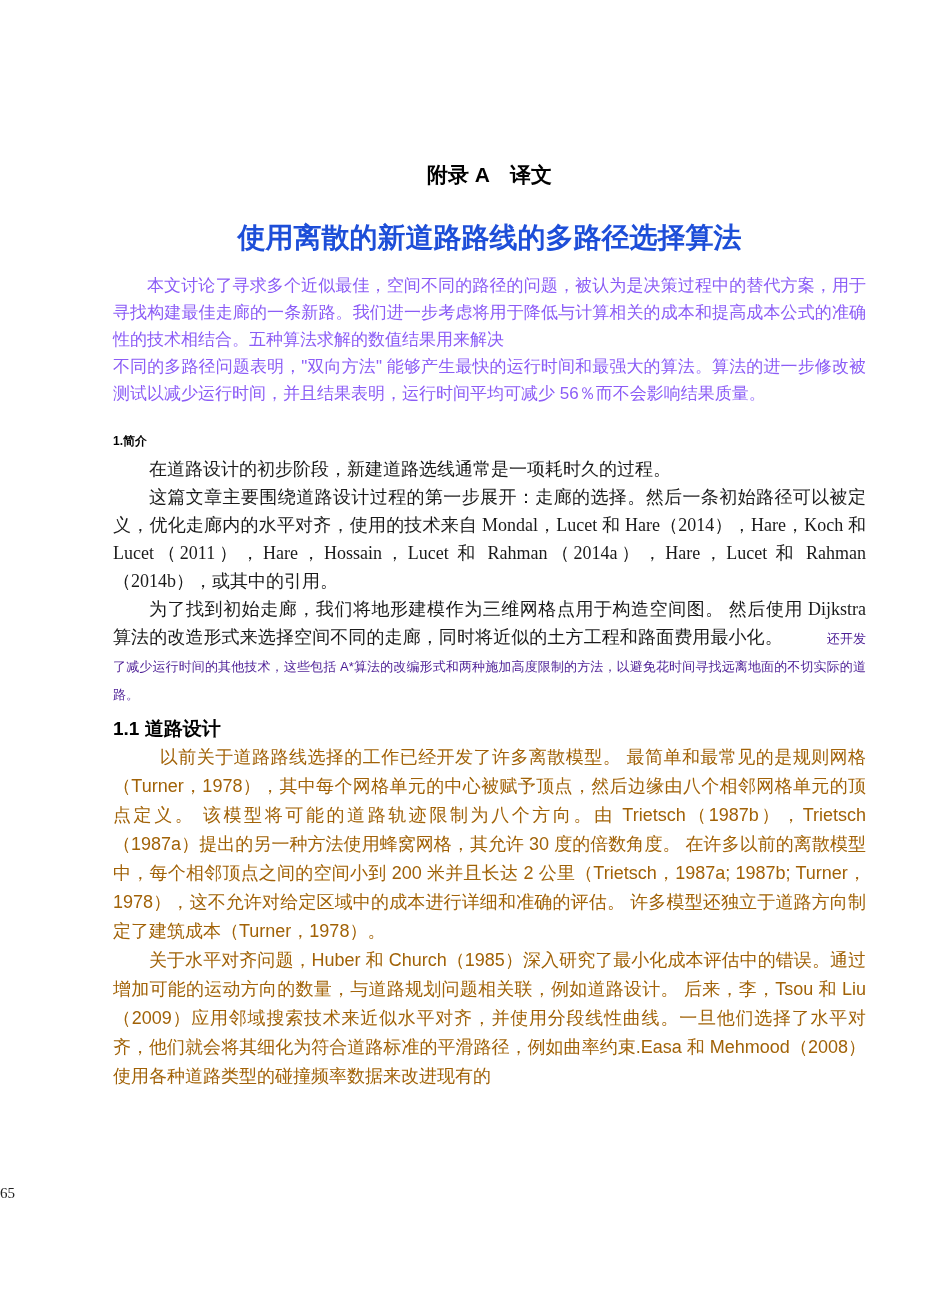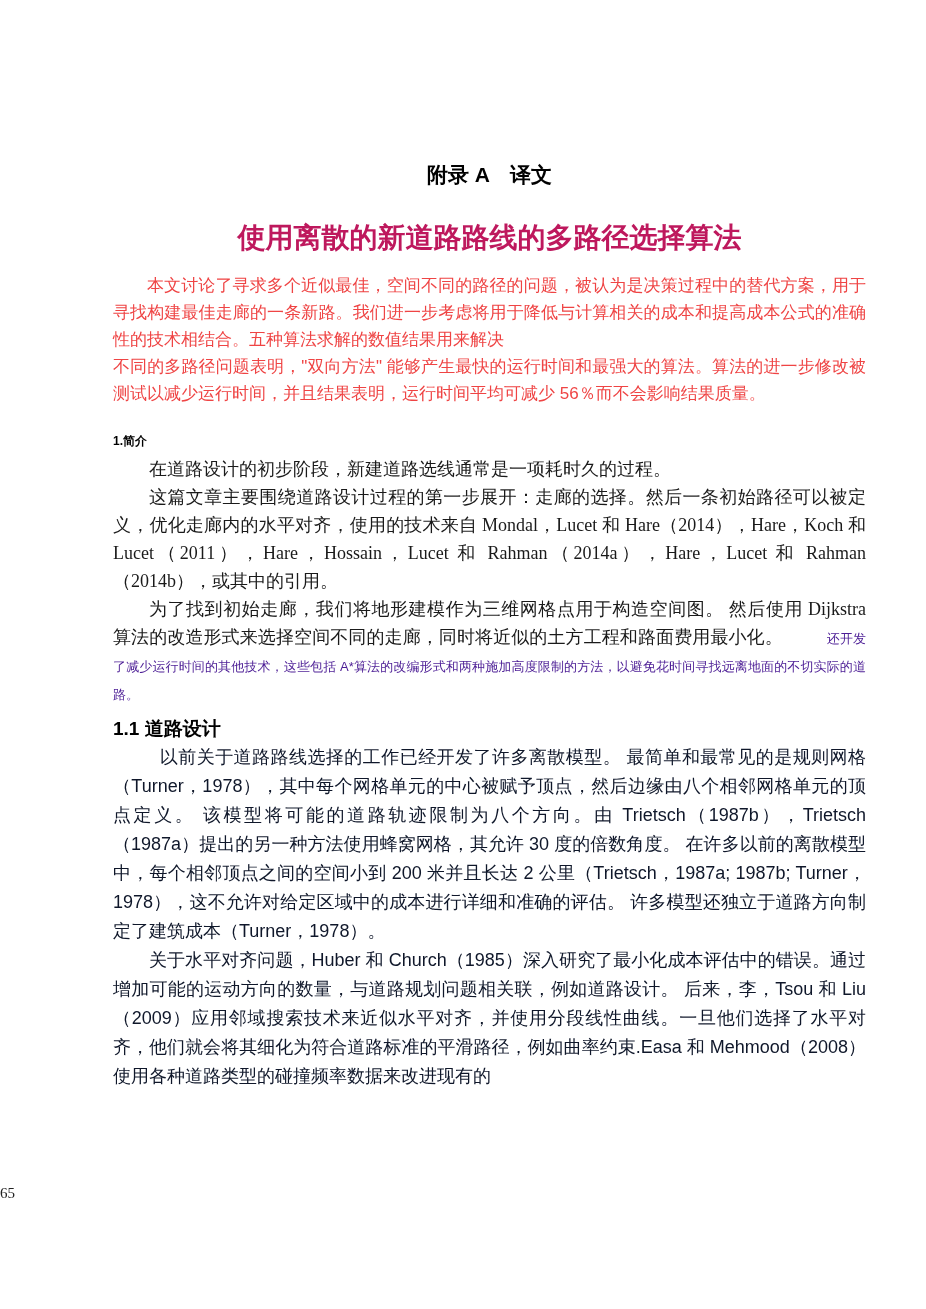--- a/index.html
+++ b/index.html
@@ -17,21 +17,21 @@
   }
   .h-appendix{
     font-family:"Liberation Sans","DejaVu Sans",sans-serif;
     font-weight:700;font-size:21px;line-height:26px;
     text-align:center;color:#000;
   }
   .doc-title{
     margin-top:32px;
     font-family:"Liberation Serif","DejaVu Serif",serif;
     font-weight:700;font-size:28px;line-height:36px;
-    text-align:center;color:#be185d;
+    text-align:center;color:#1d4ed8;
   }
   .abstract-heading{
     margin-top:24px;
     font-family:"Liberation Sans","DejaVu Sans",sans-serif;
     font-weight:700;font-size:22px;line-height:30px;
     color:#000;
   }
   .abstract{
     margin-top:16px;
     font-family:"Liberation Sans","DejaVu Sans",sans-serif;
@@ -78,39 +78,39 @@
 </head>
 <body>
 
 <div class="page">
 
   <div class="h-appendix">附录 A　译文</div>
 
   <div class="doc-title">使用离散的新道路路线的多路径选择算法</div>
 
 
-  <div class="abstract" style="color: #ef4444;">
+  <div class="abstract" style="color: #8b5cf6;">
     <div class="indent2">本文讨论了寻求多个近似最佳，空间不同的路径的问题，被认为是决策过程中的替代方案，用于寻找构建最佳走廊的一条新路。我们进一步考虑将用于降低与计算相关的成本和提高成本公式的准确性的技术相结合。五种算法求解的数值结果用来解决</div>
     <div>不同的多路径问题表明，"双向方法" 能够产生最快的运行时间和最强大的算法。算法的进一步修改被测试以减少运行时间，并且结果表明，运行时间平均可减少 56％而不会影响结果质量。</div>
   </div>
 
   <div class="sec1-heading">1.简介</div>
 
   <div class="sec1-body" style="color: rgb(26, 26, 26);">
     <div class="s1p">
       <span>在道路设计的初步阶段，新建道路选线通常是一项耗时久的过程。</span><br>
     </div>
     <div class="s1p">这篇文章主要围绕道路设计过程的第一步展开：走廊的选择。然后一条初始路径可以被定义，优化走廊内的水平对齐，使用的技术来自 Mondal，Lucet 和 Hare（2014），Hare，Koch 和 Lucet（2011），Hare，Hossain，Lucet 和 Rahman（2014a），Hare，Lucet 和 Rahman（2014b），或其中的引用。</div>
     <div class="s1p">
       <span>为了找到初始走廊，我们将地形建模作为三维网格点用于构造空间图。 然后使用 Dijkstra 算法的改造形式来选择空间不同的走廊，同时将近似的土方工程和路面费用最小化。</span><span class="note" style="color: #4c1d95; margin-left: 44px;">还开发了减少运行时间的其他技术，这些包括 A*算法的改编形式和两种施加高度限制的方法，以避免花时间寻找远离地面的不切实际的道路。</span>
     </div>
   </div>
 
   <div class="sec11-heading">1.1 道路设计</div>
 
-  <div class="sec11-body" style="color: #0f172a;">
+  <div class="sec11-body" style="color: #a16207;">
     <div class="ind26">以前关于道路路线选择的工作已经开发了许多离散模型。 最简单和最常见的是规则网格（Turner，1978），其中每个网格单元的中心被赋予顶点，然后边缘由八个相邻网格单元的顶点定义。 该模型将可能的道路轨迹限制为八个方向。由 Trietsch（1987b），Trietsch（1987a）提出的另一种方法使用蜂窝网格，其允许 30 度的倍数角度。 在许多以前的离散模型中，每个相邻顶点之间的空间小到 200 米并且长达 2 公里（Trietsch，1987a; 1987b; Turner，1978），这不允许对给定区域中的成本进行详细和准确的评估。 许多模型还独立于道路方向制定了建筑成本（Turner，1978）。</div>
     <div class="indent2">关于水平对齐问题，Huber 和 Church（1985）深入研究了最小化成本评估中的错误。通过增加可能的运动方向的数量，与道路规划问题相关联，例如道路设计。 后来，李，Tsou 和 Liu（2009）应用邻域搜索技术来近似水平对齐，并使用分段线性曲线。一旦他们选择了水平对齐，他们就会将其细化为符合道路标准的平滑路径，例如曲率约束.Easa 和 Mehmood（2008）使用各种道路类型的碰撞频率数据来改进现有的</div>
   </div>
 
 </div>
 
 <div class="pageno">65</div>
 
 </body></html>

